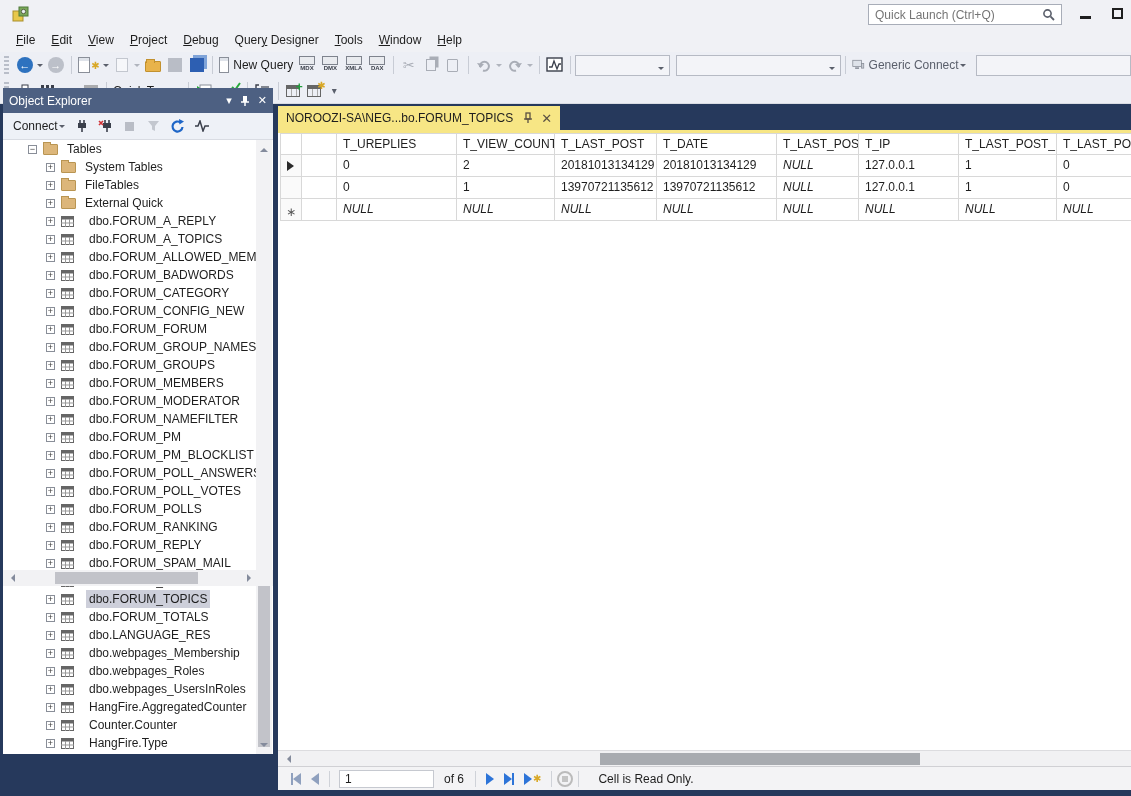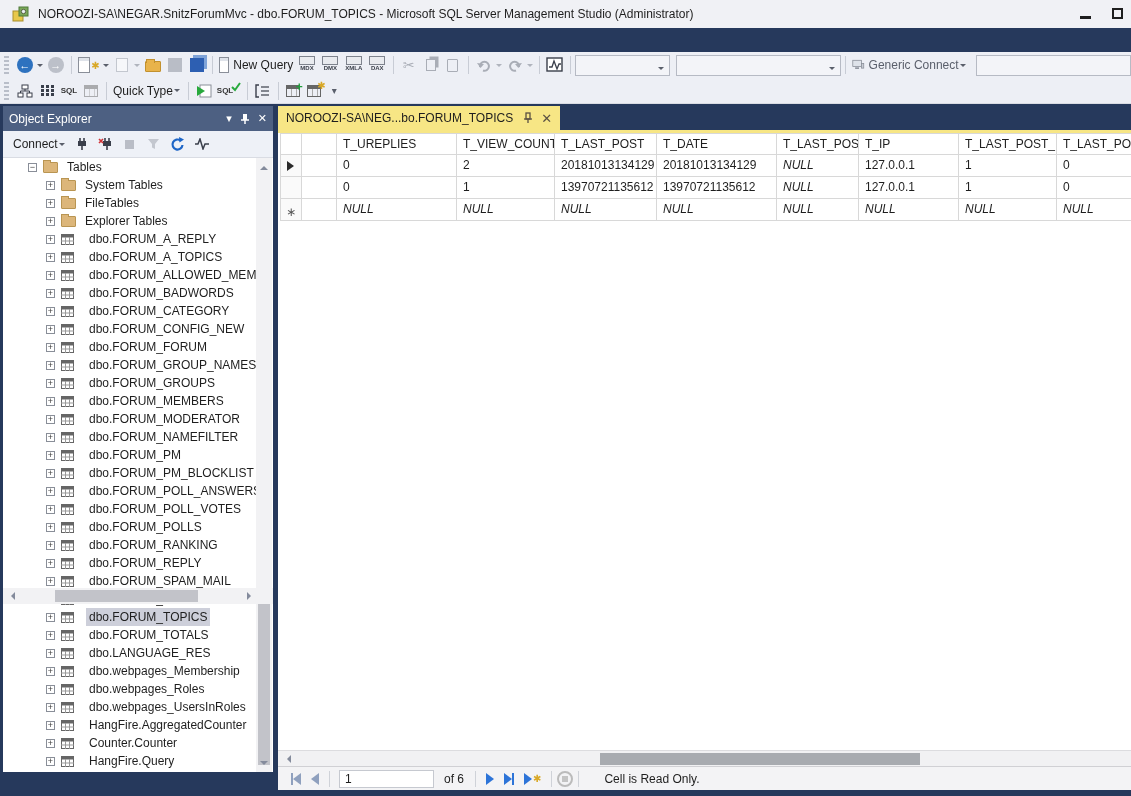--- a/index.html
+++ b/index.html
@@ -50,21 +50,21 @@
   .grid-ic { width:14px; height:12px; border:1px solid #666; background:
      linear-gradient(#666 0 3px, transparent 3px),
      linear-gradient(90deg, transparent 0 4px, #aaa 4px 5px, transparent 5px 9px, #aaa 9px 10px, transparent 10px); }
   .grid-ic.dis { filter:grayscale(1) opacity(.5); }
   .overflow-btn { font-size:10px; color:#5a5f6b; margin-left:4px; }
 
   
   .main-bg { position:absolute; left:0; top:104px; width:1131px; height:692px; background:#26395c; }
 
   
-  .oe { position:absolute; left:3px; top:106px; width:270px; height:500px; background:#fff; }
+  .oe { position:absolute; left:3px; top:88px; width:270px; height:500px; background:#fff; }
   .oe-title { position:absolute; left:0; top:0; width:270px; height:25px; background:#4d6082; color:#fff; display:flex; align-items:center; padding:0 6px; }
   .oe-title .t { flex:1; }
   .oe-title .ic { margin-left:8px; color:#fff; font-size:11px; }
   .oe-toolbar { position:absolute; left:0; top:25px; width:270px; height:27px; background:#eef1f7; display:flex; align-items:center; padding-left:6px; border-bottom:1px solid #d9dce3; }
   .oe-toolbar .tbtn { margin-right:2px; }
   .connect-btn { display:flex; align-items:center; padding:2px 4px; }
   .oe-tree { position:absolute; left:0; top:52px; width:270px; height:614px; background:#fff; overflow:hidden; }
   .tree-row { height:18px; display:flex; align-items:center; white-space:nowrap; width:253px; overflow:hidden; }
   .expander { width:9px; height:9px; border:1px solid #898e98; background:#fff; font-size:9px; line-height:7px; text-align:center; color:#444; flex:none; margin-right:6px; }
   .icon-folder { width:15px; height:11px; background:#dcb67a; border:1px solid #b99552; border-radius:1px; position:relative; flex:none; margin-right:6px; }
@@ -110,46 +110,65 @@
   .tri { width:0; height:0; border-top:6px solid transparent; border-bottom:6px solid transparent; }
   .tri.r { border-left:8px solid #2d74d8; } .tri.l { border-right:8px solid #8fa0be; }
   .bar { width:2px; height:12px; }
   .bar.b { background:#2d74d8; } .bar.g { background:#8fa0be; }
   .pos-box { width:95px; height:18px; background:#fff; border:1px solid #c6c9d0; line-height:17px; padding-left:5px; margin:0 4px; }
   .of-label { margin:0 6px; }
   .sparkle { color:#d9a826; font-size:10px; margin-left:1px; }
   .stop-circle { width:16px; height:16px; border-radius:50%; border:2px solid #bbb; display:flex; align-items:center; justify-content:center; }
   .stop-circle .sq { width:6px; height:6px; background:#c4c4c4; }
   .nav-sep { width:1px; height:16px; background:#cfd2d8; margin:0 5px; }
-  .status-msg { margin-left:20px; }
+  .status-msg { margin-left:14px; }
 
   svg { display:block; }
 </style>
 </head>
 <body>
 
 <div class="frame">
 
   <div class="titlebar">
     <div class="app-icon">
       <svg width="18" height="18" viewBox="0 0 18 18">
         <rect x="1" y="6" width="10" height="10" fill="#e8c84a" stroke="#a98f2c"></rect>
         <rect x="7" y="2" width="9" height="9" fill="#7ba85a" stroke="#4e7a38"></rect>
         <circle cx="11.5" cy="6.5" r="2.2" fill="#e9eef2" stroke="#55613f"></circle>
       </svg>
     </div>
-    <span class="title-text">NOROOZI-SA\NEGAR.SnitzForumMvc - dbo.FORUM_TOPICS - Microsoft SQL Server Management Studio (Administrator)</span>
+    <div class="quick-launch">
+      <input placeholder="Quick Launch (Ctrl+Q)" style="">
+      <span class="ql-glass">
+        <svg width="14" height="14" viewBox="0 0 14 14">
+            <circle cx="5.5" cy="5.5" r="3.6" fill="none" stroke="#5a5f6b" stroke-width="1.6"></circle>
+            <line x1="8.4" y1="8.4" x2="12" y2="12" stroke="#5a5f6b" stroke-width="1.8"></line>
+          </svg>
+      </span>
+    </div>
     <div class="win-btn" style="left:1072px;">
         <span class="min-glyph"></span>
       </div>
     <div class="win-btn" style="left:1104px;">
         <span class="max-glyph"></span>
       </div>
   </div>
 
+  <div class="menubar">
+      <span class="menu-item"><u>F</u>ile</span>
+      <span class="menu-item"><u>E</u>dit</span>
+      <span class="menu-item"><u>V</u>iew</span>
+      <span class="menu-item"><u>P</u>roject</span>
+      <span class="menu-item"><u>D</u>ebug</span>
+      <span class="menu-item">Quer<u>y</u> Designer</span>
+      <span class="menu-item"><u>T</u>ools</span>
+      <span class="menu-item"><u>W</u>indow</span>
+      <span class="menu-item"><u>H</u>elp</span>
+    </div>
 
   <div class="toolbar tb1">
     <div class="grip"></div>
     <div class="tbtn">
         <div class="circle c-blue">←</div>
       </div>
     <div class="caret"></div>
     <div class="tbtn">
         <div class="circle c-gray">→</div>
       </div>
@@ -394,21 +413,21 @@
           <span class="tree-label">System Tables</span>
         </div>
         <div class="tree-row" style="padding-left: 43px;">
           <span class="expander">+</span>
           <span class="icon-folder"></span>
           <span class="tree-label">FileTables</span>
         </div>
         <div class="tree-row" style="padding-left: 43px;">
           <span class="expander">+</span>
           <span class="icon-folder"></span>
-          <span class="tree-label">Explorer Tables</span>
+          <span class="tree-label">External Quick</span>
         </div>
         <div class="tree-row" style="padding-left: 43px;">
           <span class="expander">+</span>
           <span style="flex: 0 0 auto; margin-right: 6px; display: flex;">
             <svg class="icon-table" width="13" height="11" viewBox="0 0 13 11">
               <rect x="0.5" y="0.5" width="12" height="10" fill="#fff" stroke="#666"></rect>
               <rect x="0.5" y="0.5" width="12" height="3" fill="#666"></rect>
               <line x1="4.5" y1="3" x2="4.5" y2="11" stroke="#999"></line>
               <line x1="8.5" y1="3" x2="8.5" y2="11" stroke="#999"></line>
               <line x1="0" y1="7" x2="13" y2="7" stroke="#999"></line>
@@ -784,21 +803,21 @@
           <span class="expander">+</span>
           <span style="flex: 0 0 auto; margin-right: 6px; display: flex;">
             <svg class="icon-table" width="13" height="11" viewBox="0 0 13 11">
               <rect x="0.5" y="0.5" width="12" height="10" fill="#fff" stroke="#666"></rect>
               <rect x="0.5" y="0.5" width="12" height="3" fill="#666"></rect>
               <line x1="4.5" y1="3" x2="4.5" y2="11" stroke="#999"></line>
               <line x1="8.5" y1="3" x2="8.5" y2="11" stroke="#999"></line>
               <line x1="0" y1="7" x2="13" y2="7" stroke="#999"></line>
             </svg>
           </span>
-          <span class="tree-label">HangFire.Query</span>
+          <span class="tree-label">HangFire.Type</span>
         </div>
       </div>
     <div class="oe-vscroll">
       <div class="arr up" style="left:4px;top:4px;"></div>
       <div class="thumb" style="top:437px;height:170px;"></div>
       <div class="arr down" style="left:4px;bottom:3px;"></div>
     </div>
     <div class="oe-hscroll">
       <div class="arr left" style="left:4px;top:4px;"></div>
       <div class="hthumb" style="left:52px;width:143px;"></div>

